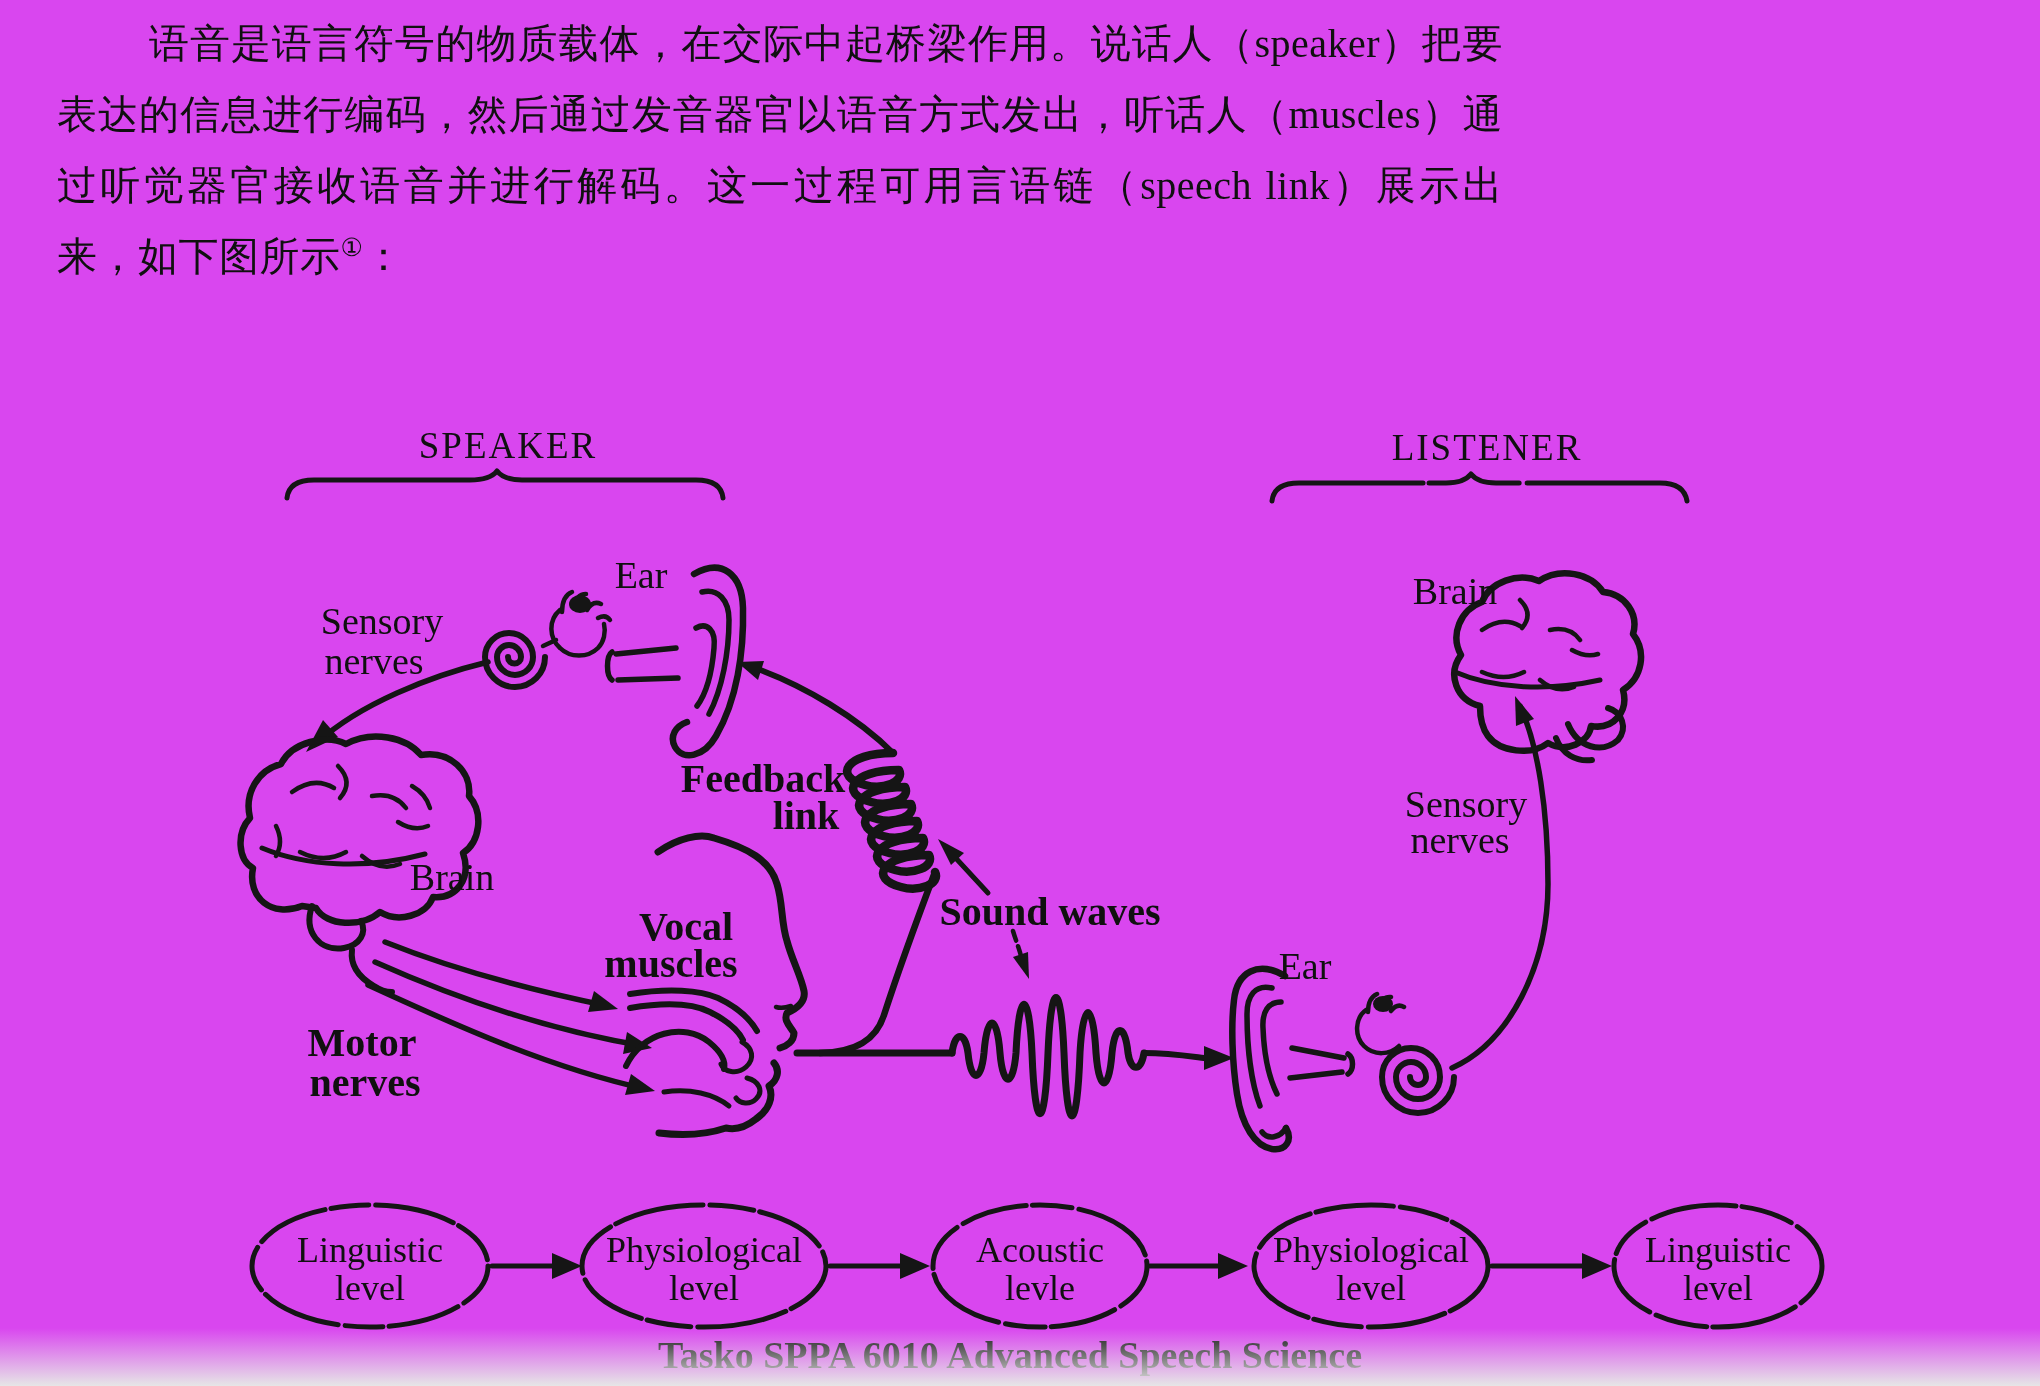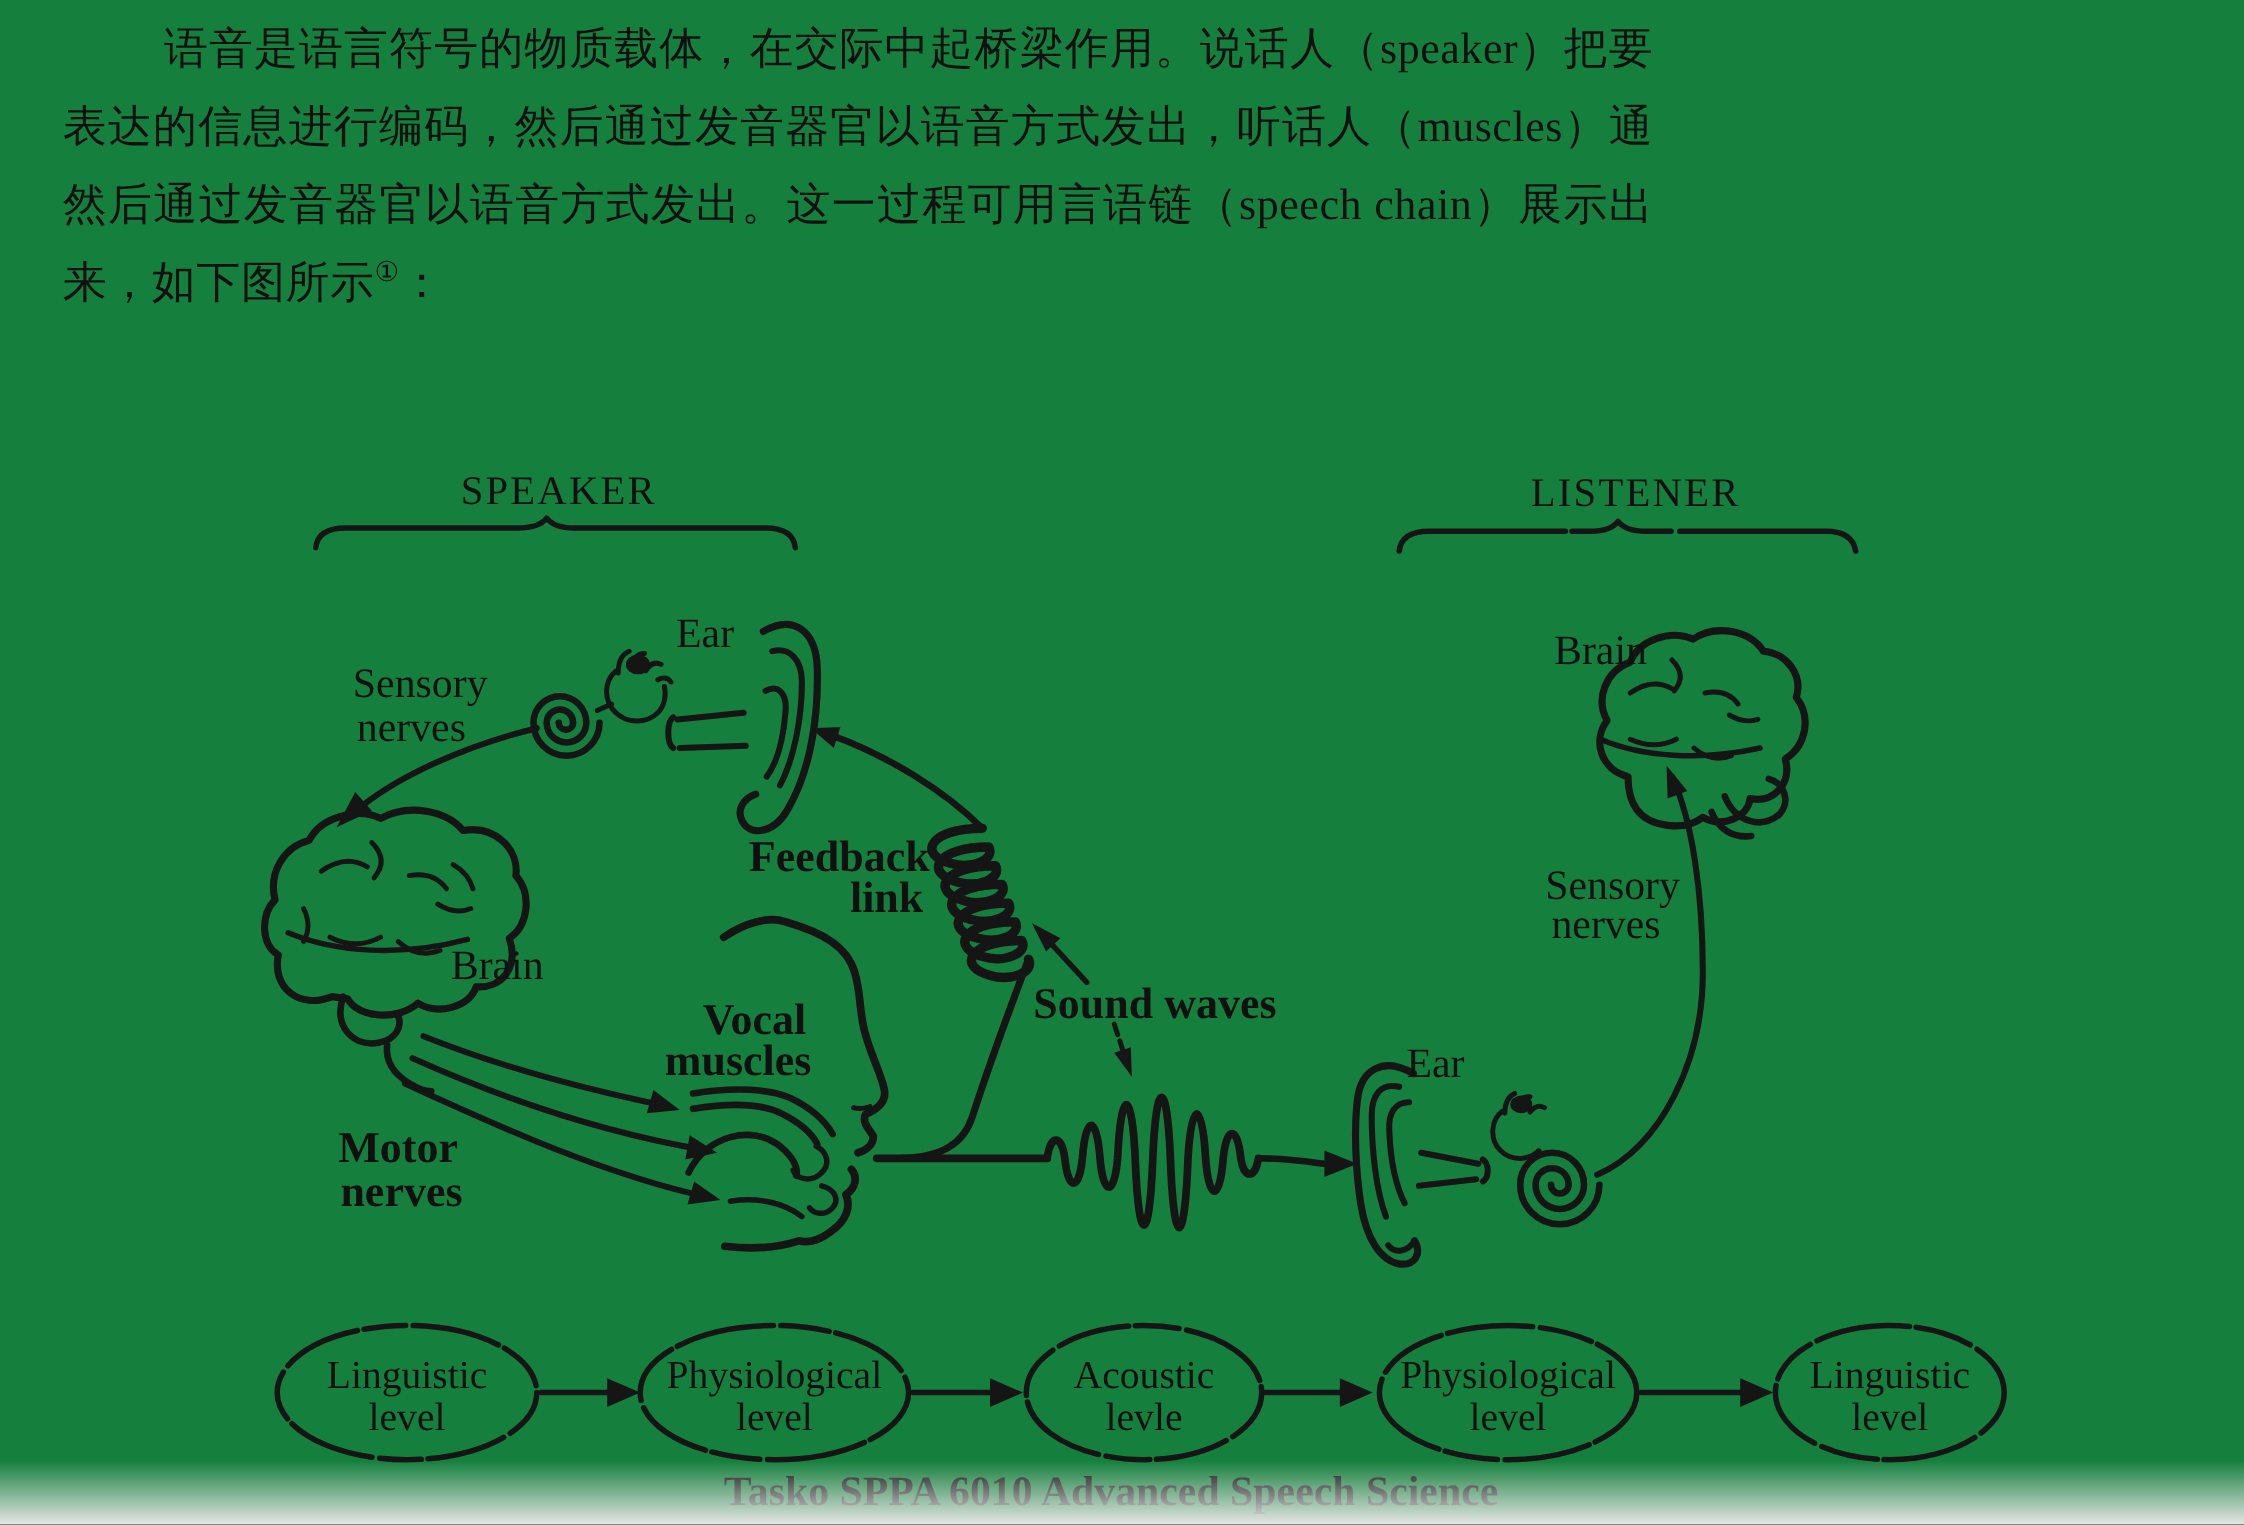--- a/index.html
+++ b/index.html
@@ -1,16 +1,16 @@
 <!DOCTYPE html>
 <html><head>
 <meta charset="utf-8">
 <style>
   html,body{margin:0;padding:0;background:#888;}
-  .page{position:relative;width:2040px;height:1386px;background:#15803d;
+  .page{position:relative;width:2040px;height:1386px;background:#d946ef;
         font-family:"Liberation Serif","DejaVu Serif",serif;color:#101010;overflow:hidden;}
   .para{position:absolute;left:57px;top:8px;width:1446px;font-size:40px;line-height:71px;letter-spacing:.5px;}
   .pline{height:71px;overflow:hidden;}
   .jline{text-align:justify;text-align-last:justify;-moz-text-align-last:justify;text-justify:inter-character;}
   .indent{text-indent:92px;}
   sup.fn{font-size:25px;line-height:0;vertical-align:super;}
   svg.diagram{position:absolute;left:0;top:0;}
   .ink{stroke:#151515;fill:none;stroke-linecap:round;stroke-linejoin:round;}
   .fill{fill:#151515;stroke:none;}
   text{font-family:"Liberation Serif","DejaVu Serif",serif;fill:#101010;}
@@ -23,21 +23,21 @@
         background:linear-gradient(180deg,rgba(255,255,255,0),#e6e6e6);}
 </style>
 </head>
 <body>
 
 <div class="page">
 
   <div class="para">
     <div class="pline jline indent">语音是语言符号的物质载体，在交际中起桥梁作用。说话人（speaker）把要</div>
     <div class="pline jline">表达的信息进行编码，然后通过发音器官以语音方式发出，听话人（muscles）通</div>
-    <div class="pline jline">然后通过发音器官以语音方式发出。这一过程可用言语链（speech chain）展示出</div>
+    <div class="pline jline">过听觉器官接收语音并进行解码。这一过程可用言语链（speech link）展示出</div>
     <div class="pline"><span>来，如下图所示</span><sup class="fn">①</sup><span>：</span></div>
   </div>
 
   <svg class="diagram" width="2040" height="1386" viewBox="0 0 2040 1386">
 
     <text class="grp" x="508" y="458" text-anchor="middle">SPEAKER</text>
     <path class="ink" stroke-width="5" d="M287,498 Q289,480 314,480 L470,480 Q490,480 497,471 Q504,480 522,480 L696,480 Q721,480 723,498"></path>
     <text class="grp" x="1487" y="460" text-anchor="middle">LISTENER</text>
     <path class="ink" stroke-width="5" stroke-dasharray="160 6 95 8 200 5" d="M1272,501 Q1274,483 1299,483 L1446,483 Q1464,483 1471,474 Q1478,483 1496,483 L1660,483 Q1684,483 1687,501"></path>
 

